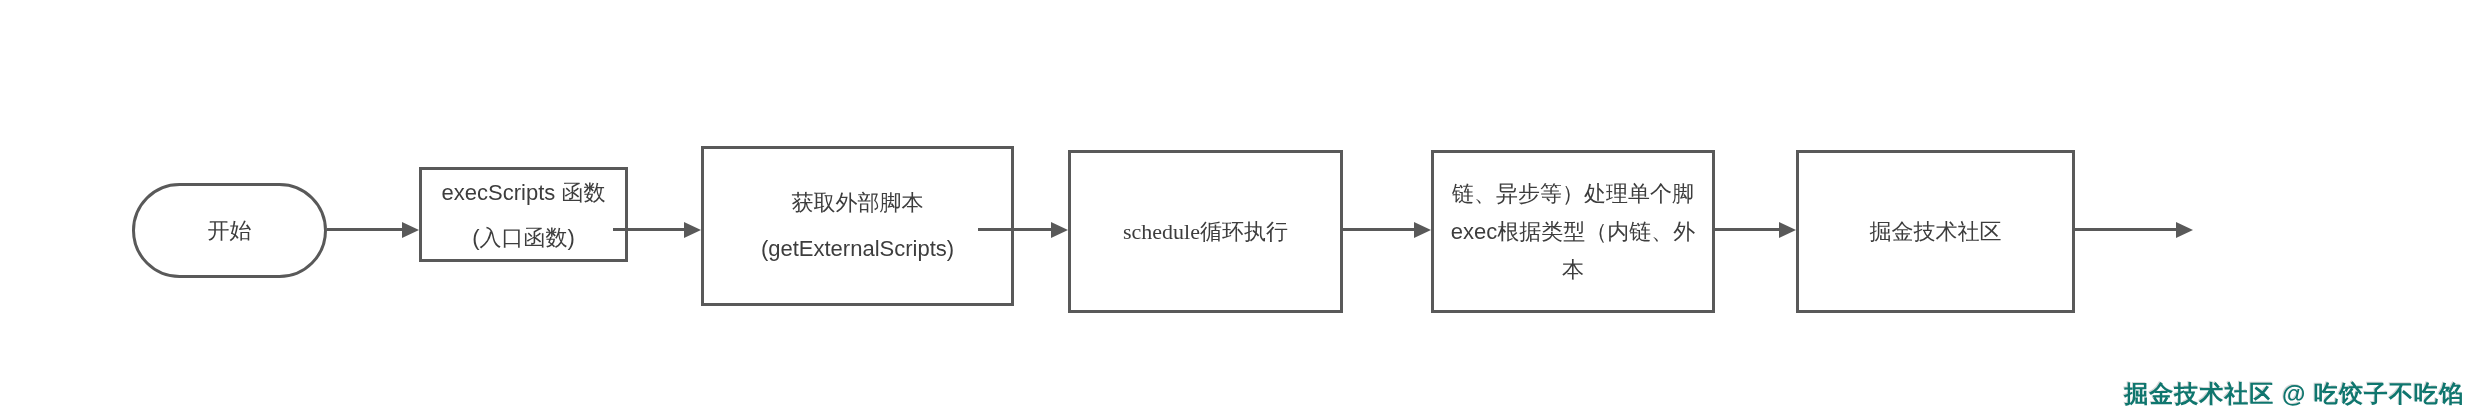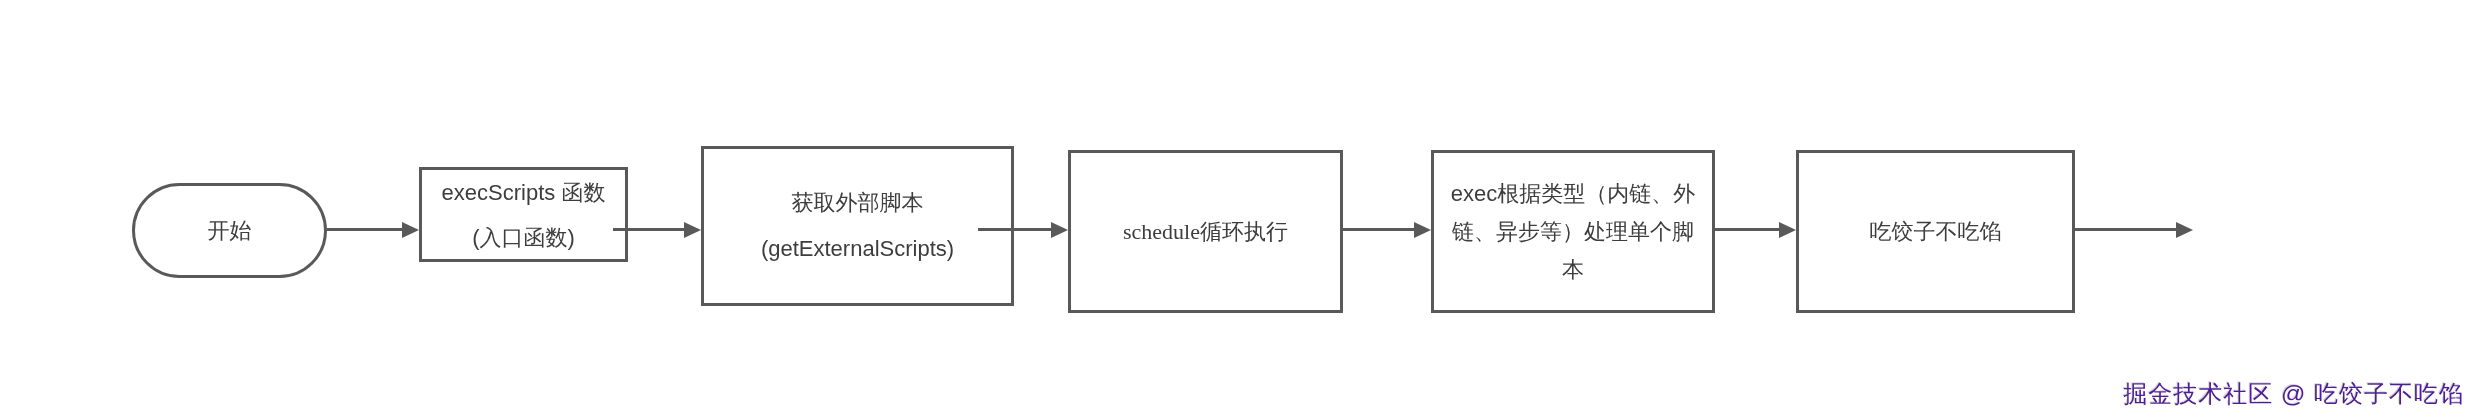--- a/index.html
+++ b/index.html
@@ -64,24 +64,24 @@
   .a4 { left: 1343px; width: 71px;  }
   .a5 { left: 1715px; width: 64px;  }
   .a6 { left: 2075px; width: 101px; }
 
   
   .watermark {
     position: absolute;
     right: 10px;
     bottom: 8px;
     font-size: 24px;
-    font-weight: 400;
+    font-weight: 700;
     letter-spacing: 1px;
     white-space: nowrap;
-    color: #4c1d95;
+    color: #0f766e;
     text-shadow: 2px 2px 1px #ffffff, -1px -1px 0 rgba(90,90,90,0.25);
   }
 </style>
 </head>
 <body>
 
 <div class="canvas">
 
   <div class="node terminator n-start">
     <div class="txt">开始</div>
@@ -111,31 +111,31 @@
 
   <div class="node n-schedule">
     <div class="txt">schedule循环执行</div>
   </div>
 
   <div class="arrow a4">
     <div class="head"></div>
   </div>
 
   <div class="node n-exec">
+    <div class="txt">链、异步等）处理单个脚</div>
     <div class="txt">exec根据类型（内链、外</div>
-    <div class="txt">链、异步等）处理单个脚</div>
     <div class="txt">本</div>
   </div>
 
   <div class="arrow a5">
     <div class="head"></div>
   </div>
 
   <div class="node n-geval">
-    <div class="txt">吃饺子不吃馅</div>
+    <div class="txt">掘金技术社区</div>
   </div>
 
   <div class="arrow a6">
     <div class="head"></div>
   </div>
 
 
   <div class="watermark">掘金技术社区 @ 吃饺子不吃馅</div>
 
 </div>

